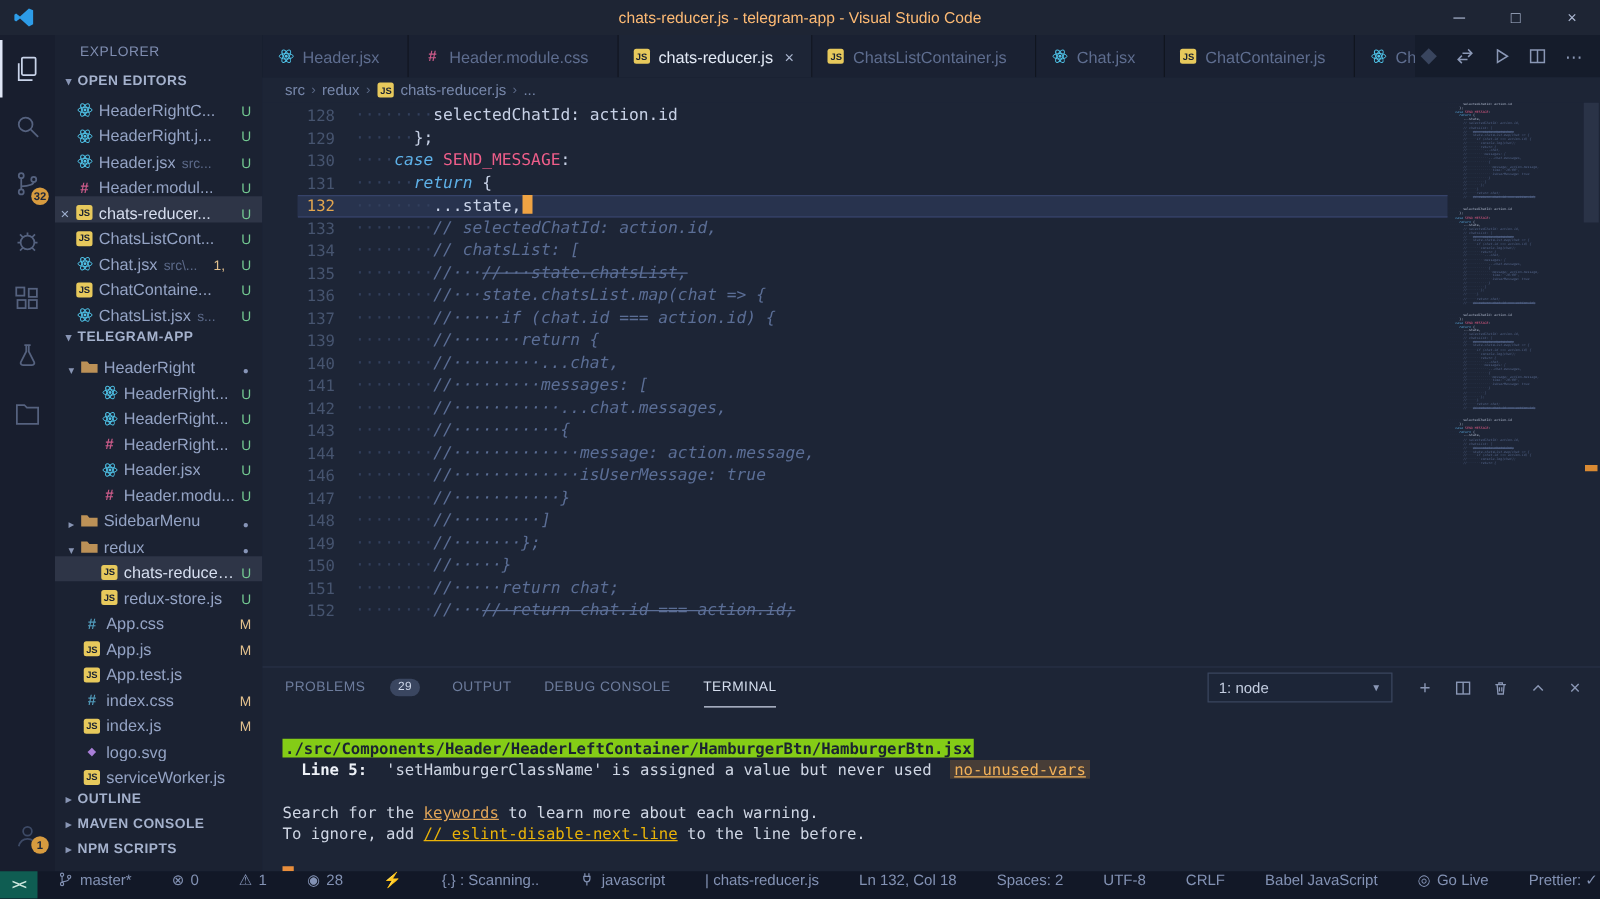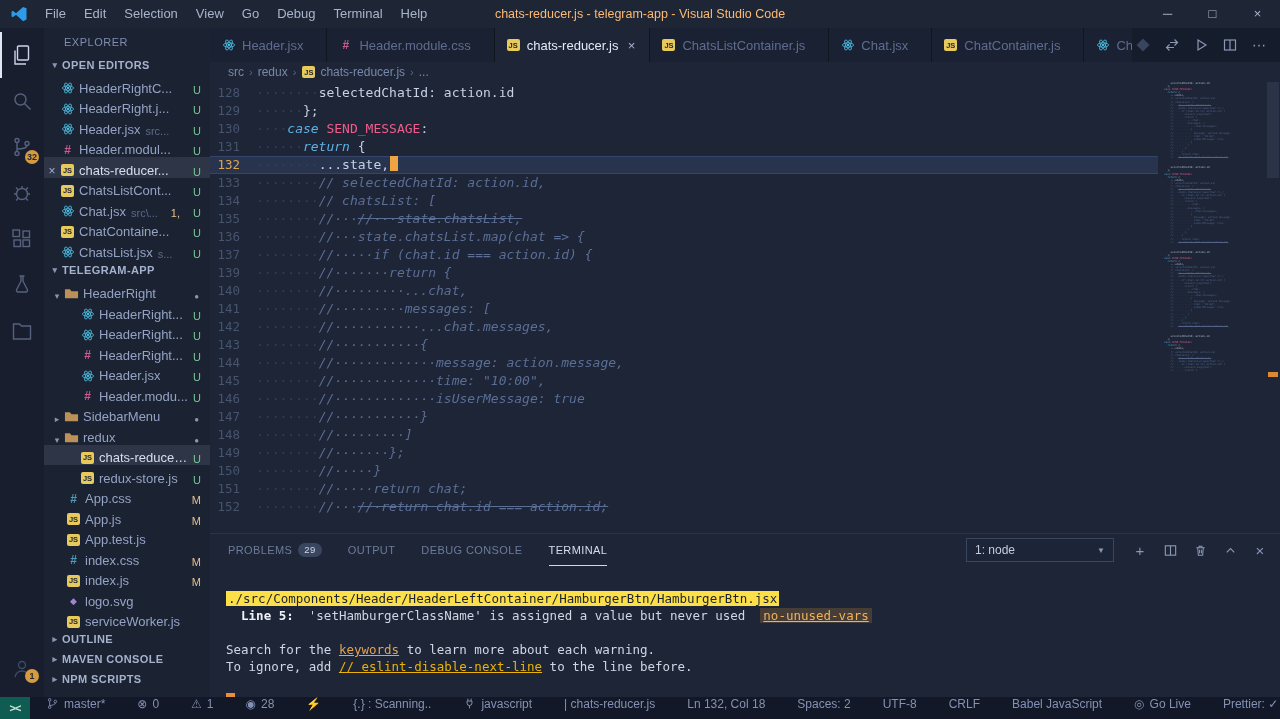--- a/index.html
+++ b/index.html
@@ -67,21 +67,21 @@
 
   .breadcrumbs{height:20px;background:#1d2536;display:flex;align-items:center;font-size:12px;color:#7888ab;
     padding-left:18px;gap:5px;flex:0 0 20px;}
   .bc-sep{color:#5a6886;font-size:11px;}
   .bc-item{display:flex;align-items:center;gap:4px;}
 
   
   .editor-wrap{flex:1;position:relative;background:#1d2536;overflow:hidden;min-height:0;}
   #code{position:absolute;top:0;left:0;right:122px;padding-top:2px;
     font-family:"DejaVu Sans Mono",monospace;font-size:13px;line-height:18px;}
-  .crow{display:flex;height:18px;white-space:pre;}
+  .crow{display:flex;height:18px;white-space:pre;margin-left:28px;}
   .crow .ln{flex:0 0 46px;text-align:right;padding-right:16px;color:#46546f;font-size:12.5px;}
   .crow .lc{flex:1;overflow:hidden;}
   .crow.current{background:#28334e;box-shadow:inset 0 1px 0 #36436a,inset 0 -1px 0 #36436a;}
   .crow.current .ln{color:#e3a64f;}
   .seg-ws{color:#323f5c;}
   .seg-fg{color:#c7d1e6;}
   .seg-kw{color:#5eb1e8;font-style:italic;}
   .seg-const{color:#ef5e8a;}
   .seg-cm{color:#5b6e96;font-style:italic;}
   .seg-cms{color:#5b6e96;font-style:italic;text-decoration:line-through;}
@@ -92,34 +92,34 @@
   .mm-line{font-size:2.6px;line-height:3.1px;white-space:pre;}
   .mm-gap{height:7px;}
   .ruler{position:absolute;top:0;right:0;width:14px;bottom:0;}
   .ruler-slider{position:absolute;top:0;left:1px;right:1px;height:96px;background:rgba(140,160,200,0.12);}
   .ruler-warn{position:absolute;top:290px;left:2px;right:2px;height:5px;background:#d98a33;}
 
   
   .panel{height:164px;flex:0 0 164px;background:#1d2536;border-top:1px solid #2a3349;display:flex;flex-direction:column;}
   .panel-header{height:32px;display:flex;align-items:center;padding:0 10px 0 18px;flex:0 0 32px;}
   .ptabs{display:flex;gap:26px;height:100%;}
-  .ptab{display:flex;align-items:center;font-size:11px;letter-spacing:.4px;color:#6d7c9c;gap:6px;height:100%;}
+  .ptab{display:flex;align-items:center;font-size:11px;letter-spacing:.4px;color:#6d7c9c;gap:20px;height:100%;}
   .ptab.active{color:#d5deee;box-shadow:inset 0 -1px 0 #cfd8ea;}
   .pbadge{background:#3a4660;border-radius:9px;padding:0 6px;font-size:9.5px;color:#cfd8ea;height:14px;line-height:14px;text-align:center;}
   .pactions{margin-left:auto;display:flex;align-items:center;gap:10px;color:#8a97b5;}
   .psel{width:148px;height:24px;border:1px solid #3a465f;background:#1c2537;display:flex;align-items:center;
     padding:0 8px;font-size:12px;color:#c3cde0;justify-content:space-between;margin-right:6px;}
   .psel .caret{font-size:8px;color:#8a97b5;}
   .pa{width:20px;height:20px;display:flex;align-items:center;justify-content:center;font-size:14px;}
   .pa svg{width:15px;height:15px;}
 
   .terminal{flex:1;padding:24px 0 0 16px;font-family:"DejaVu Sans Mono",monospace;font-size:12.5px;line-height:17px;overflow:hidden;}
   .t-line{white-space:pre;min-height:17px;}
   .t-plain{color:#cfd6e4;}
-  .t-hl{background:#fde047;color:#1b2332;padding:0 2px;}
+  .t-hl{background:#84cc16;color:#1b2332;padding:0 2px;font-weight:bold;}
   .t-bold{color:#eef2f8;font-weight:bold;}
   .t-link{color:#e0a458;text-decoration:underline;}
   .t-linkbox{color:#f2b159;text-decoration:underline;background:rgba(224,150,60,.22);padding:0 3px;}
   .t-code{color:#eab308;text-decoration:underline;}
   .t-cursor{display:inline-block;width:9px;height:14px;background:#e98e3c;vertical-align:-2px;}
 
   
   .statusbar{height:22px;flex:0 0 22px;background:#121827;display:flex;align-items:center;font-size:12px;color:#8392b4;}
   .sb-left,.sb-right{display:flex;align-items:center;height:100%;}
   .sb-right{margin-left:auto;padding-right:10px;}
@@ -133,30 +133,20 @@
 <body>
 
 <div class="window">
 
   <div class="titlebar">
     <span class="vslogo">
       <svg viewBox="0 0 24 24">
           <path d="M17.5 2.5L8 11l-4.2-3.2L2 9v6l1.8 1.2L8 13l9.5 8.5 4.5-2.2v-15z" fill="#2d9ce8"></path>
         </svg>
     </span>
-    <nav class="menubar" id="menubar">
-        <span class="menu-item">File</span>
-        <span class="menu-item">Edit</span>
-        <span class="menu-item">Selection</span>
-        <span class="menu-item">View</span>
-        <span class="menu-item">Go</span>
-        <span class="menu-item">Debug</span>
-        <span class="menu-item">Terminal</span>
-        <span class="menu-item">Help</span>
-      </nav>
     <div class="wtitle">chats-reducer.js - telegram-app - Visual Studio Code</div>
     <div class="wctrls" id="wctrls">
         <span class="wc">─</span>
         <span class="wc">□</span>
         <span class="wc">×</span>
       </div>
   </div>
 
   <div class="main">
     <div class="activitybar" id="activitybar">
@@ -647,21 +637,20 @@
             <div class="crow"><span class="ln">134</span><span class="lc"><span class="seg-ws">········</span><span class="seg-cm">// chatsList: [</span></span></div>
             <div class="crow"><span class="ln">135</span><span class="lc"><span class="seg-ws">········</span><span class="seg-cm">//···</span><span class="seg-cms">//···state.chatsList,</span></span></div>
             <div class="crow"><span class="ln">136</span><span class="lc"><span class="seg-ws">········</span><span class="seg-cm">//···state.chatsList.map(chat =&gt; {</span></span></div>
             <div class="crow"><span class="ln">137</span><span class="lc"><span class="seg-ws">········</span><span class="seg-cm">//·····if (chat.id === action.id) {</span></span></div>
             <div class="crow"><span class="ln">139</span><span class="lc"><span class="seg-ws">········</span><span class="seg-cm">//·······return {</span></span></div>
             <div class="crow"><span class="ln">140</span><span class="lc"><span class="seg-ws">········</span><span class="seg-cm">//·········...chat,</span></span></div>
             <div class="crow"><span class="ln">141</span><span class="lc"><span class="seg-ws">········</span><span class="seg-cm">//·········messages: [</span></span></div>
             <div class="crow"><span class="ln">142</span><span class="lc"><span class="seg-ws">········</span><span class="seg-cm">//···········...chat.messages,</span></span></div>
             <div class="crow"><span class="ln">143</span><span class="lc"><span class="seg-ws">········</span><span class="seg-cm">//···········{</span></span></div>
             <div class="crow"><span class="ln">144</span><span class="lc"><span class="seg-ws">········</span><span class="seg-cm">//·············message: action.message,</span></span></div>
-            <div class="crow"><span class="ln">145</span><span class="lc"><span class="seg-ws">········</span><span class="seg-cm">//·············time: "10:00",</span></span></div>
             <div class="crow"><span class="ln">146</span><span class="lc"><span class="seg-ws">········</span><span class="seg-cm">//·············isUserMessage: true</span></span></div>
             <div class="crow"><span class="ln">147</span><span class="lc"><span class="seg-ws">········</span><span class="seg-cm">//···········}</span></span></div>
             <div class="crow"><span class="ln">148</span><span class="lc"><span class="seg-ws">········</span><span class="seg-cm">//·········]</span></span></div>
             <div class="crow"><span class="ln">149</span><span class="lc"><span class="seg-ws">········</span><span class="seg-cm">//·······};</span></span></div>
             <div class="crow"><span class="ln">150</span><span class="lc"><span class="seg-ws">········</span><span class="seg-cm">//·····}</span></span></div>
             <div class="crow"><span class="ln">151</span><span class="lc"><span class="seg-ws">········</span><span class="seg-cm">//·····return chat;</span></span></div>
             <div class="crow"><span class="ln">152</span><span class="lc"><span class="seg-ws">········</span><span class="seg-cm">//···</span><span class="seg-cms">//·return chat.id === action.id;</span></span></div>
           </div>
         <div class="minimap" id="minimap">
             <div class="mm-line"><span class="seg-ws">········</span><span class="seg-fg">selectedChatId: action.id</span></div>

